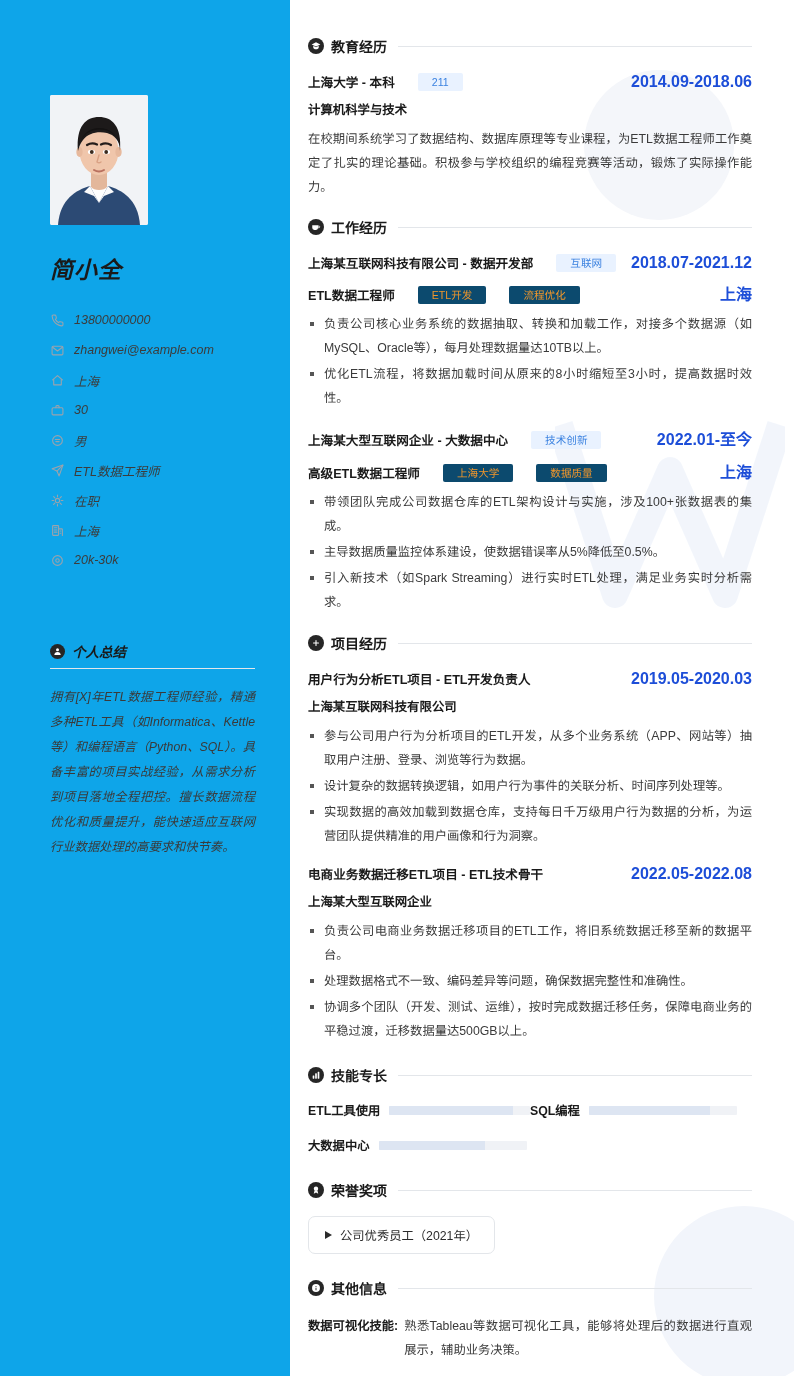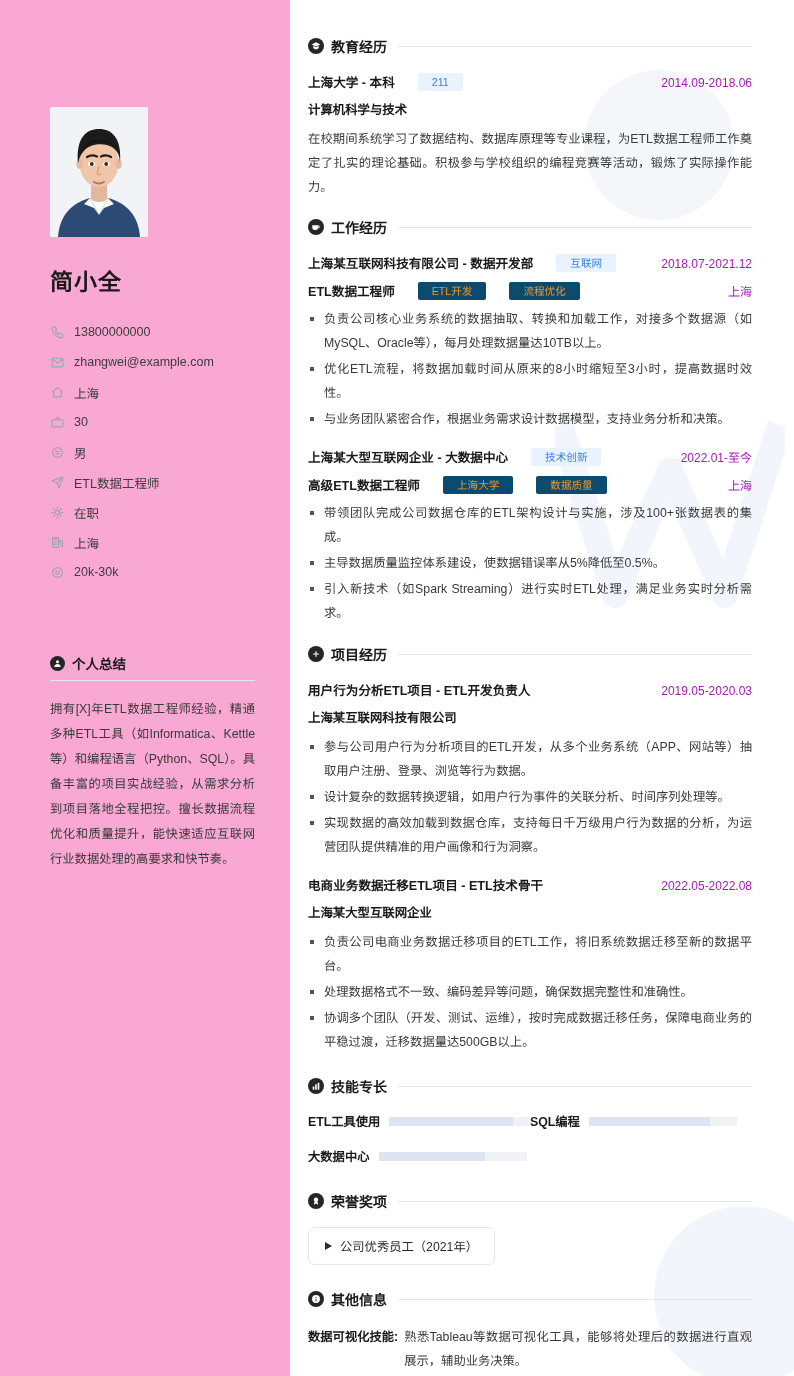--- a/index.html
+++ b/index.html
@@ -26,23 +26,24 @@
   .wm-right { left: 555px;  top: 395px; }
   .wm-blob  { position:absolute; z-index:0; pointer-events:none;
               border-radius:50%; background:#f4f6fa; }
   .blob-1 { right: 60px; top: 70px; width: 150px; height: 150px; }
   .blob-2 { right: -40px; bottom: -10px; width: 180px; height: 180px; background:#f2f5fb; }
 
   
   .sidebar {
     position: absolute; left: 0; top: 0;
     width: 290px; height: 1376px;
-    background: #f9a8d4;
+    background: #0ea5e9;
     z-index: 1;
-    padding: 12px 40px;
+    padding: 0 40px;
+    font-style: italic;
   }
   .avatar {
     width: 98px; height: 130px;
     margin: 95px 0 0 10px;
     border-radius: 2px;
     overflow: hidden;
     background: #eceff3;
     position: relative;
   }
   .avatar svg { display:block; width:100%; height:100%; }
@@ -122,21 +123,21 @@
     justify-content: space-between;
     gap: 10px;
     margin-bottom: 9px;
   }
   .row1 .lead {
     display: flex; align-items: center; gap: 23px;
     flex-wrap: wrap;
     font-size: 12.6px; font-weight: 700; color: #1a1a1a;
   }
   .row1 .when {
-    font-size: 12px; font-weight: 400; color: #a21caf;
+    font-size: 16px; font-weight: 700; color: #1d4ed8;
     white-space: nowrap; flex: 0 0 auto;
   }
   .sub { font-size: 12.4px; font-weight: 700; color: #1a1a1a; margin-bottom: 9px; }
   .tag {
     font-size: 10.6px; font-weight: 400;
     padding: 2px 14px; border-radius: 2px;
     line-height: 14px; white-space: nowrap;
   }
   .tag-blue   { background: #e9f2ff; color: #3b82e0; }
   .tag-orange { background: #0c4a6e; color: #f0962b; }
@@ -421,21 +422,20 @@
           <div class="lead">
             <span>ETL数据工程师</span>
             <span class="tag tag-orange">ETL开发</span>
             <span class="tag tag-orange">流程优化</span>
           </div>
           <div class="when">上海</div>
         </div>
         <ul class="bullets">
           <li>负责公司核心业务系统的数据抽取、转换和加载工作，对接多个数据源（如MySQL、Oracle等），每月处理数据量达10TB以上。</li>
           <li>优化ETL流程，将数据加载时间从原来的8小时缩短至3小时，提高数据时效性。</li>
-          <li>与业务团队紧密合作，根据业务需求设计数据模型，支持业务分析和决策。</li>
         </ul>
       </div>
 
       <div class="entry" style="margin-top:16px;">
         <div class="row1">
           <div class="lead">
             <span>上海某大型互联网企业 - 大数据中心</span>
             <span class="tag tag-blue">技术创新</span>
           </div>
           <div class="when">2022.01-至今</div>

